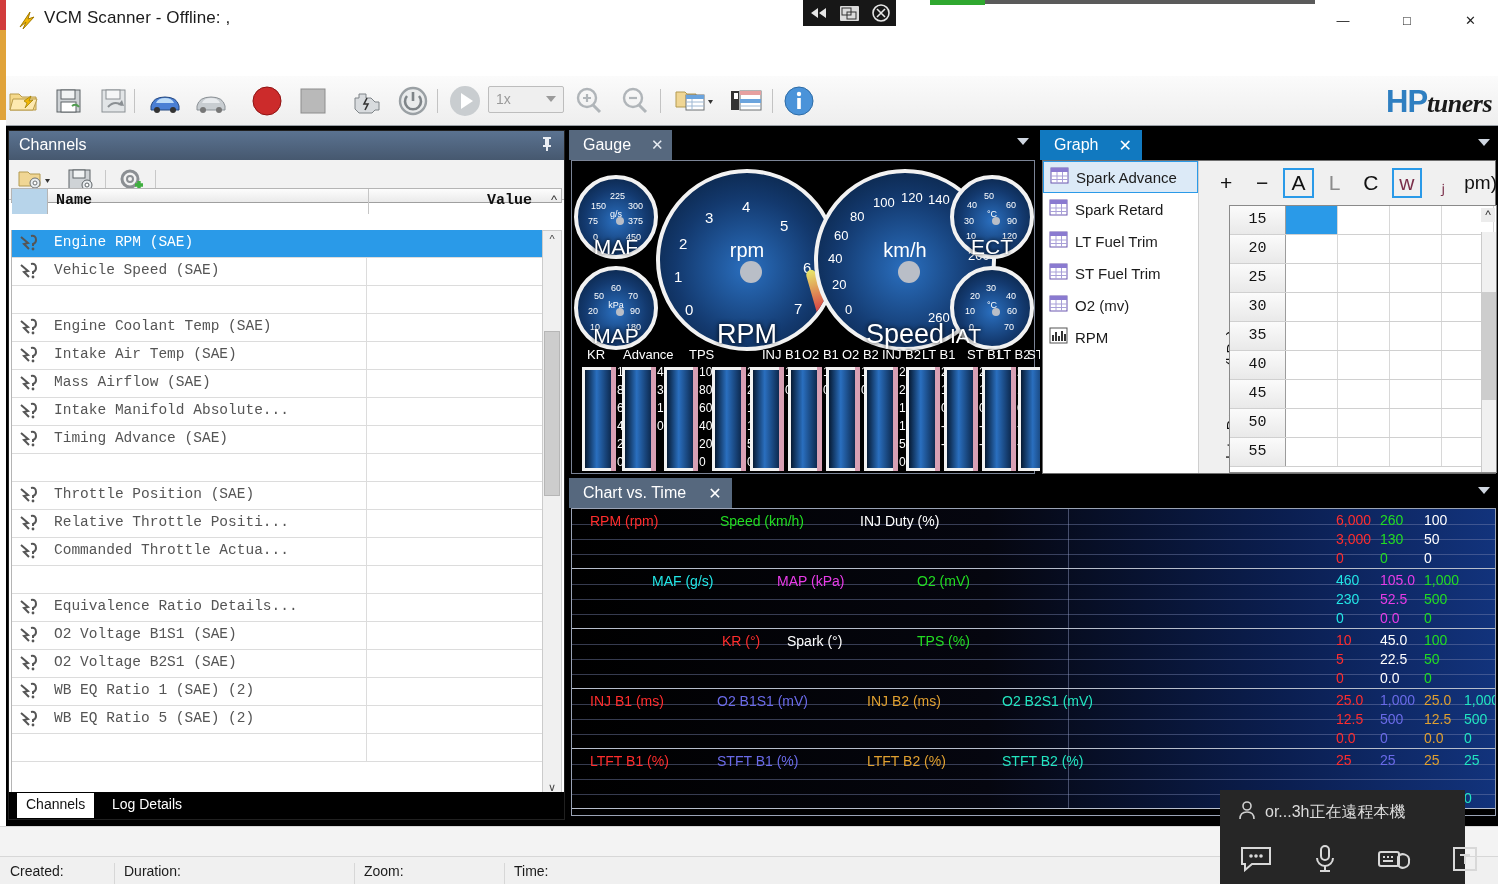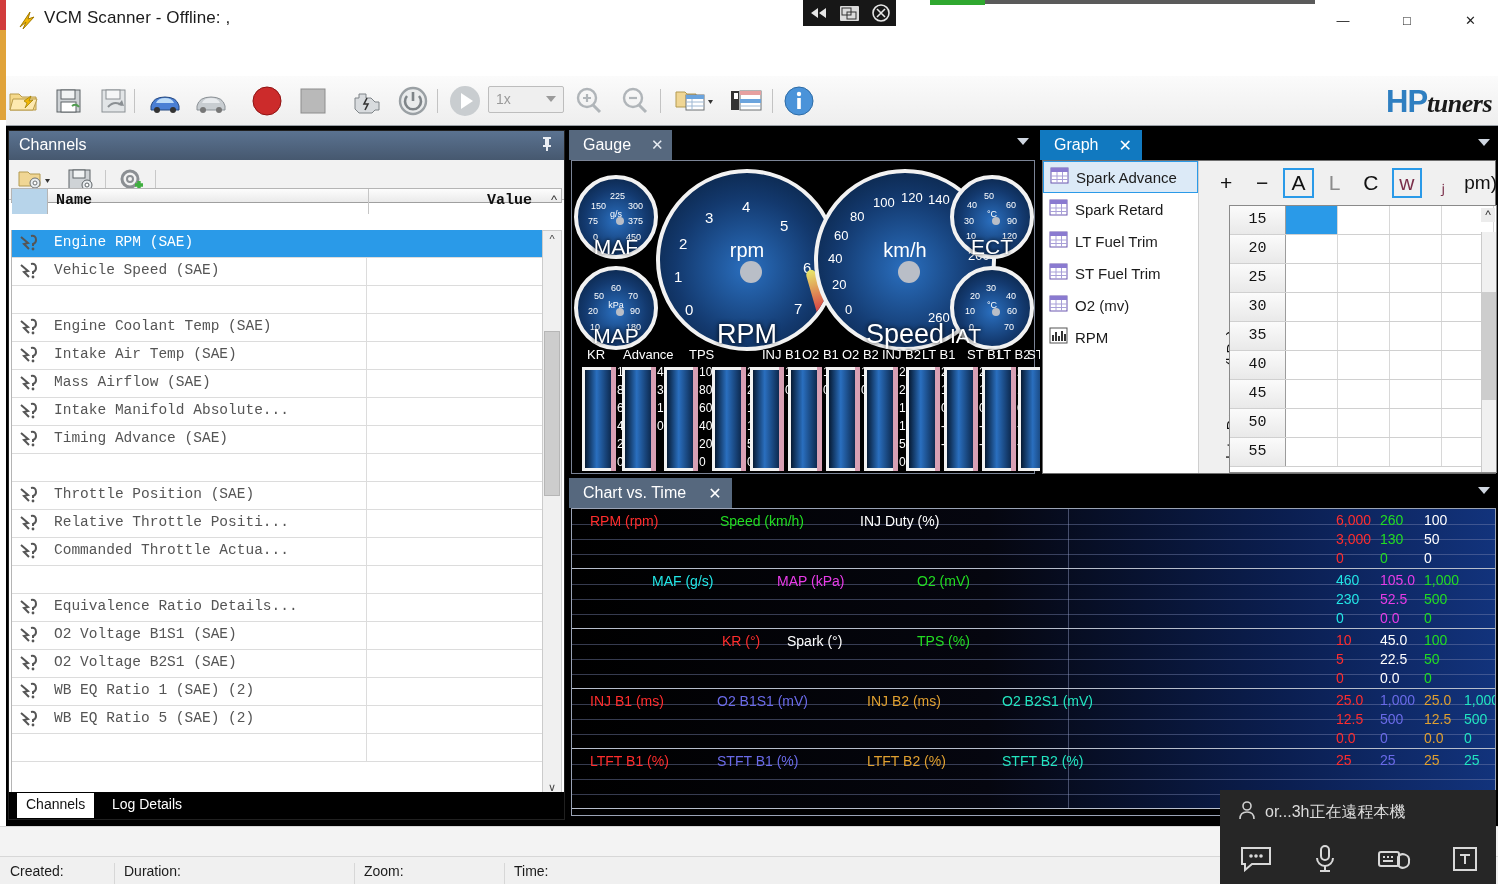--- a/index.html
+++ b/index.html
@@ -153,21 +153,21 @@
   .c-body { position:absolute; left:2px; top:30px; width:925px; height:308px; background:#000; border:1px solid #9aa3b5;}
   .c-pane { position:relative; height:60px; border-bottom:1px solid #b6bdcb;
             background:linear-gradient(90deg,#000 0%,#05060f 45%,#0b1f52 78%, #12337c 100%); overflow:hidden;}
   .c-pane .hl { position:absolute; left:0; width:100%; height:1px; background:rgba(120,130,175,.45); }
   .c-leg { position:absolute; top:4px; font-size:14px; white-space:nowrap; }
   .c-axis { position:absolute; right:0; top:0; width:163px; height:100%; }
   .c-axis div { position:absolute; font-size:14px; white-space:nowrap; }
   .c-divider { position:absolute; left:496px; top:0; width:1px; height:100%; background:rgba(150,160,200,.45);}
 
   
-  .remote { position:absolute; left:1220px; top:790px; width:276px; height:94px; background:#262626; z-index:50;}
+  .remote { position:absolute; left:1220px; top:790px; width:245px; height:94px; background:#262626; z-index:50;}
   .remote .who { position:absolute; left:18px; top:10px; color:#dcdcdc; font-size:16px; display:flex; align-items:center; gap:9px;}
   .remote .icons { position:absolute; left:0; top:46px; width:278px; height:46px; display:flex; align-items:center; justify-content:space-around;}
   .remote .icons span { color:#d8d8d8; display:flex; align-items:center; justify-content:center;}
 
   
   .statusblank { position:absolute; left:0; top:826px; width:1498px; height:30px; background:#f3f3f3; border-top:1px solid #d7d7d7;}
   .statusbar { position:absolute; left:0; top:856px; width:1498px; height:28px; background:#f0f0f0; border-top:1px solid #d7d7d7;}
   .statusbar div { position:absolute; top:6px; font-size:14px; color:#1b1b1b; }
   .sb-sep { position:absolute; top:0; width:1px; height:27px; background:#d7d7d7; }
 </style>

